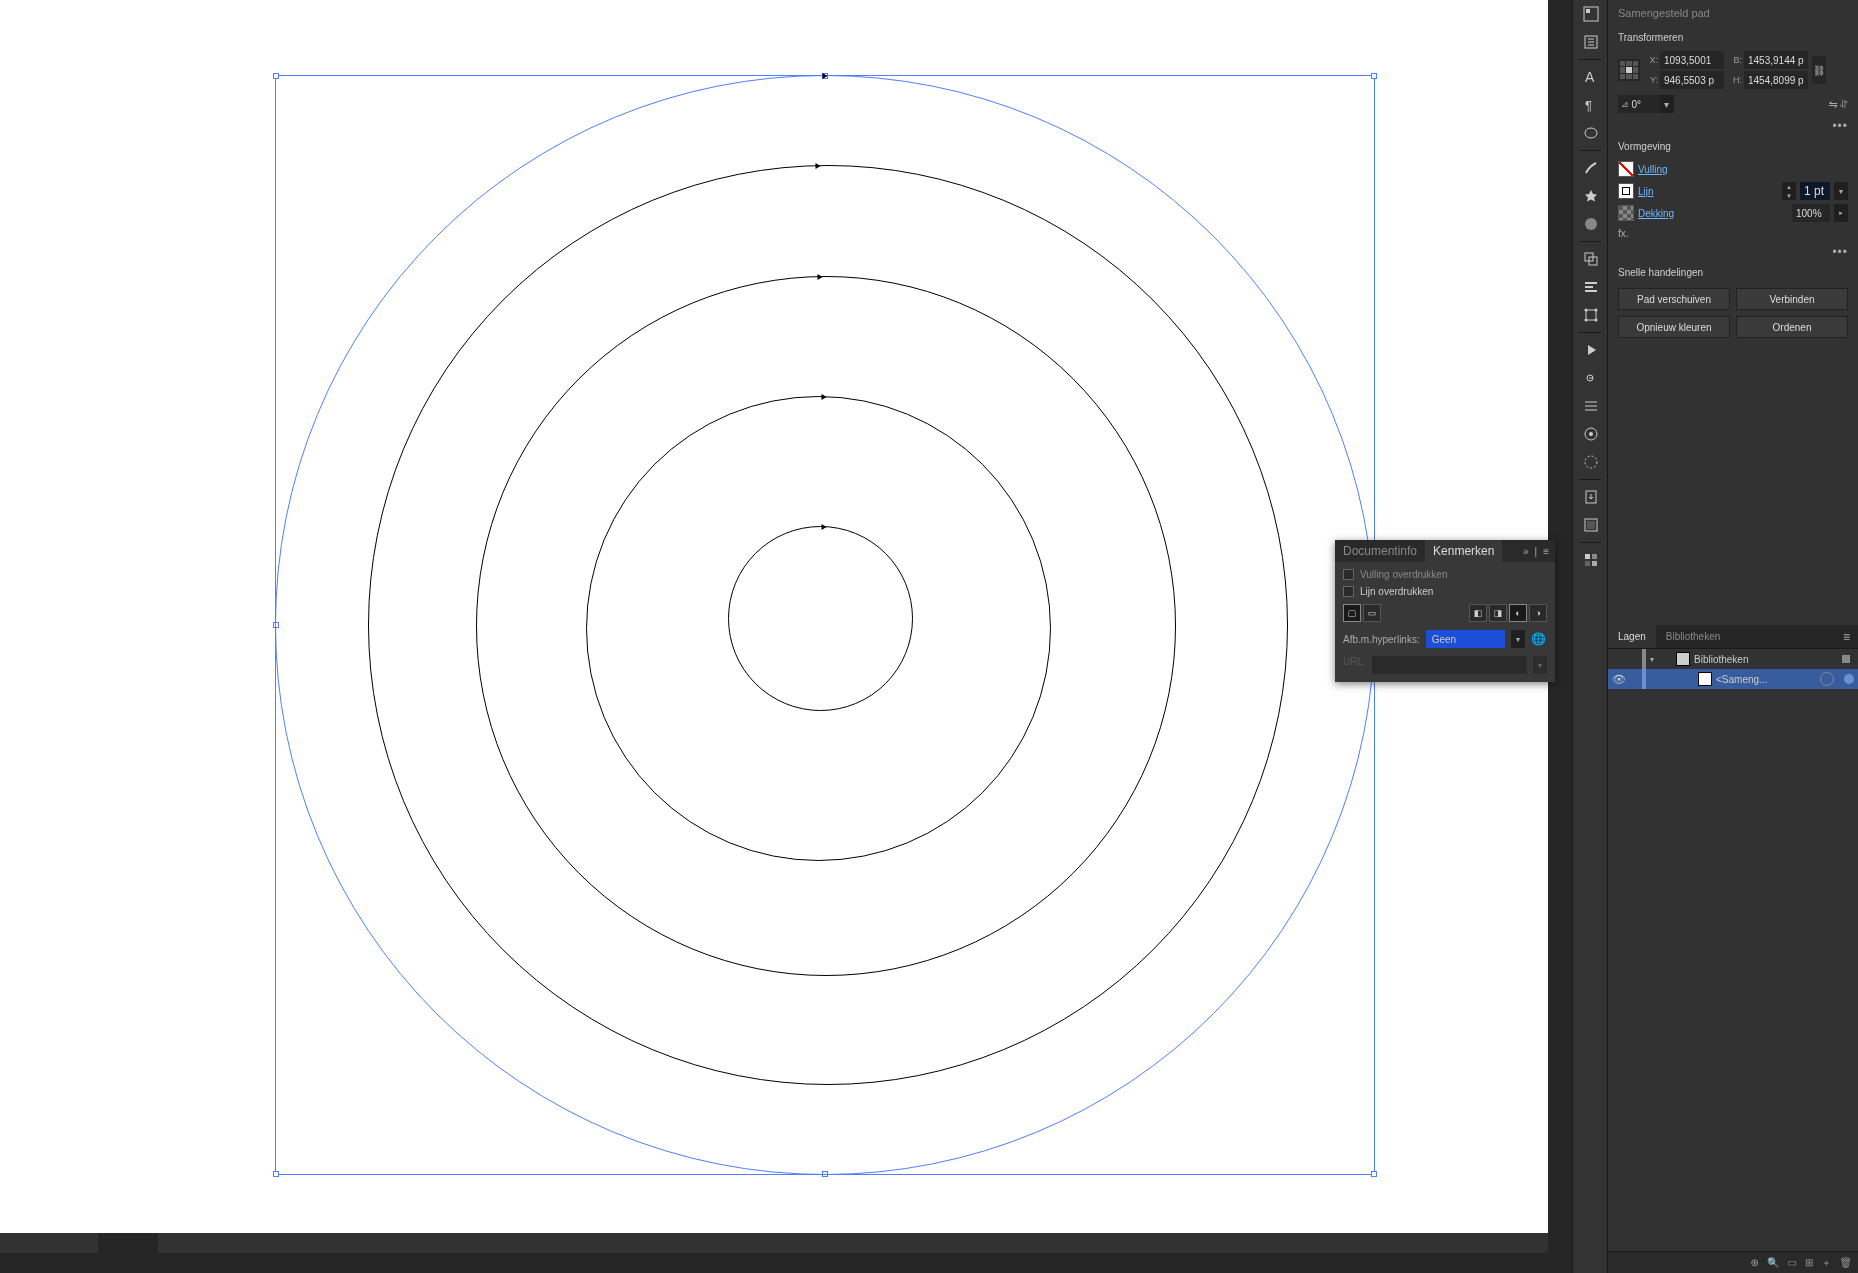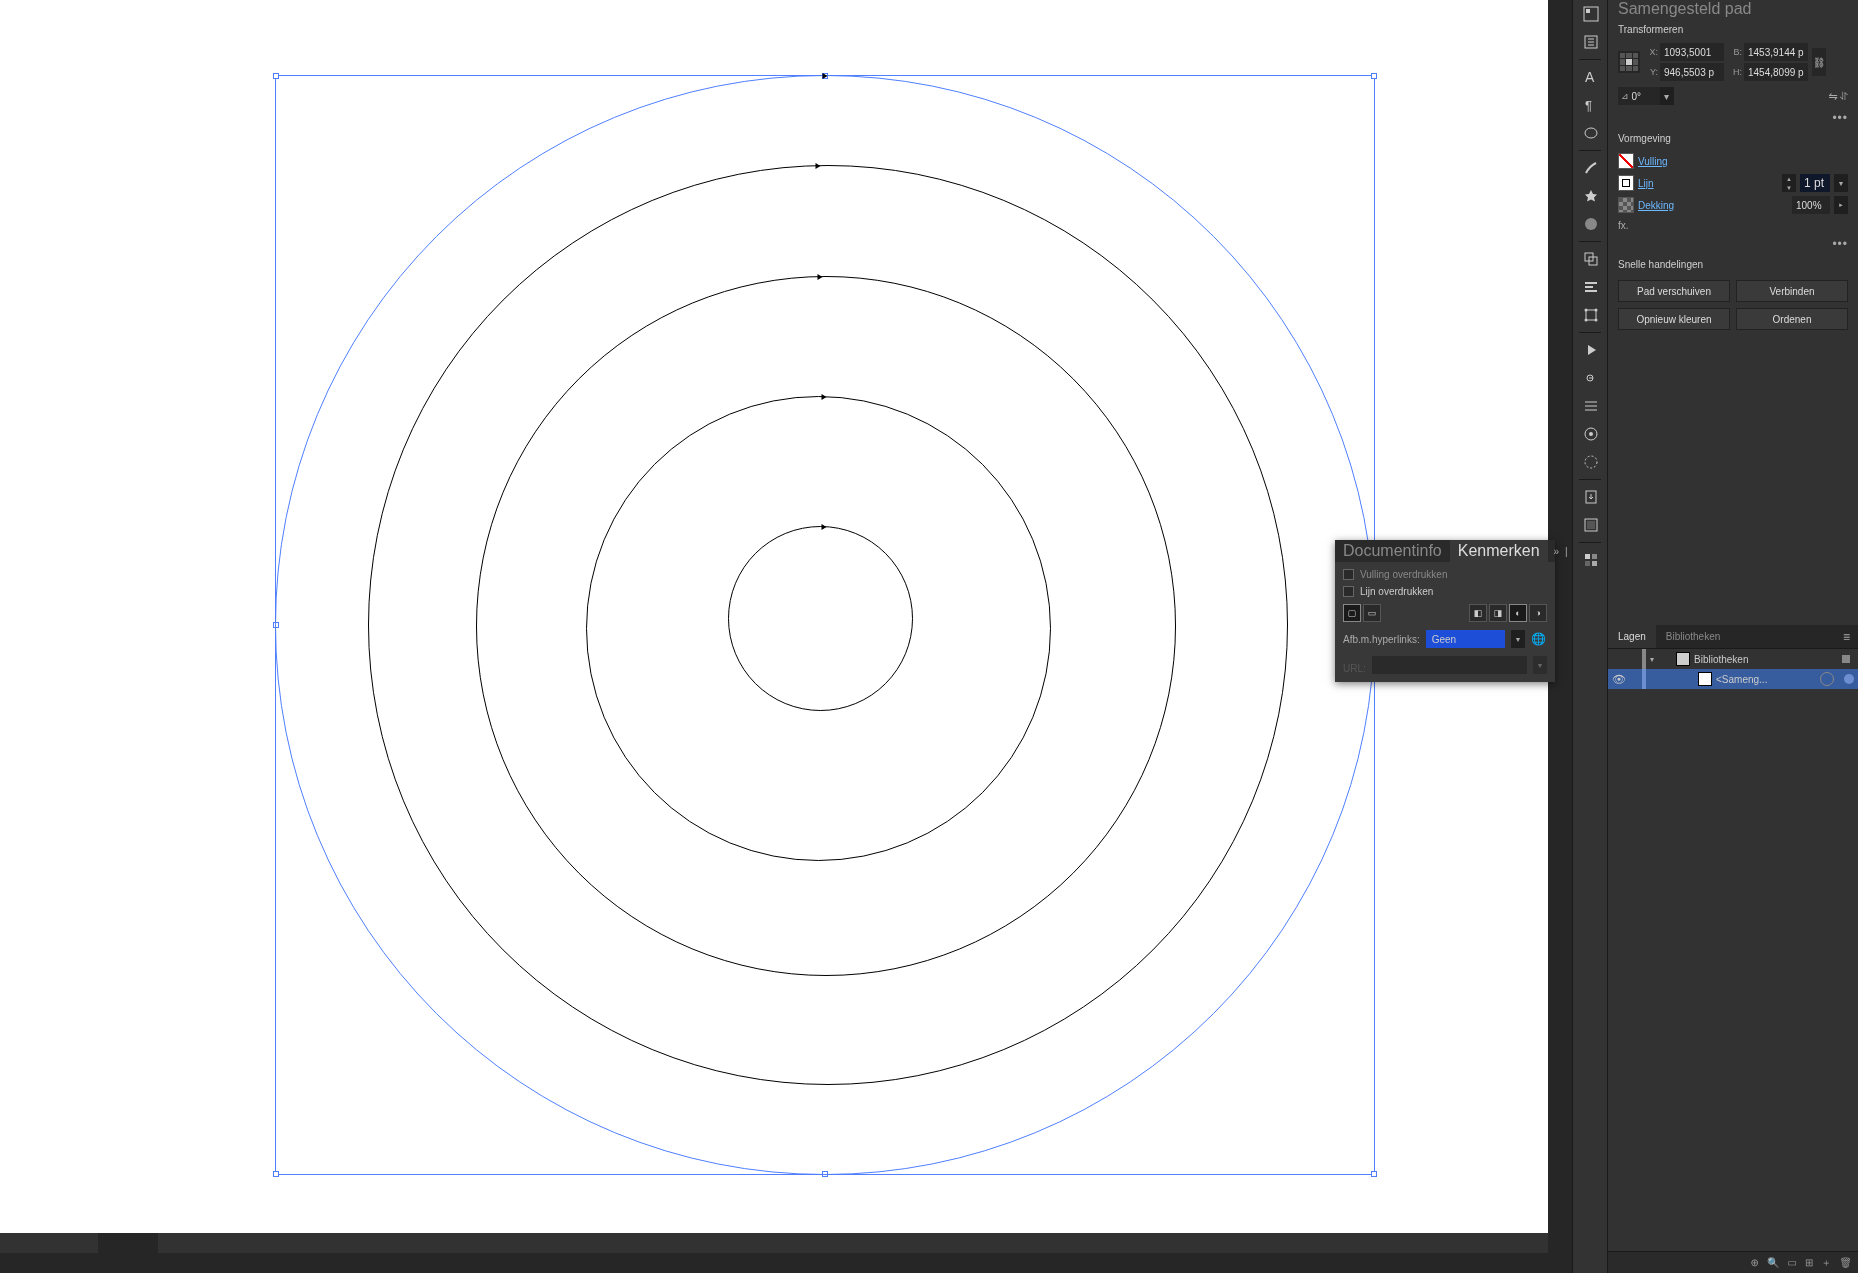--- a/index.html
+++ b/index.html
@@ -65,37 +65,37 @@
 .disclose{width:12px;text-align:center;cursor:pointer;color:#aaa;font-size:8px}
 .layer-thumb{width:14px;height:14px;background:#fff;border:1px solid #000;margin-right:4px}
 .layer-color{width:4px;align-self:stretch;background:#6d8fd0}
 .layer-name{flex:1;overflow:hidden;text-overflow:ellipsis;white-space:nowrap;padding-right:4px}
 .sel-dot{width:10px;height:10px;border-radius:50%;background:#6d8fd0;margin:0 4px}
 .target{width:14px;height:14px;border:1px solid #888;border-radius:50%;margin-right:6px;cursor:pointer}
 .layers-footer{height:22px;background:#2a2a2a;border-top:1px solid #1a1a1a;display:flex;align-items:center;justify-content:flex-end;gap:8px;padding:0 6px;color:#999;font-size:10px}
 .layers-footer span{cursor:pointer}
 #float-panel{position:absolute;left:1335px;top:540px;width:220px;background:#383838;color:#ccc;font-size:10px;box-shadow:0 2px 8px rgba(0,0,0,.5)}
 .float-tabs{display:flex;background:#2a2a2a;height:22px;align-items:center}
-.float-tab{padding:0 8px;height:100%;display:flex;align-items:center;color:#888;cursor:pointer;font-size:16px}
+.float-tab{padding:0 8px;height:100%;display:flex;align-items:center;color:#888;cursor:pointer;font-size:12px}
 .float-tab.active{background:#383838;color:#ddd}
 .float-ctrl{margin-left:auto;display:flex;gap:6px;padding:0 6px;color:#aaa}
 .float-ctrl span{cursor:pointer}
 .float-body{padding:4px 8px}
 .chk-row{display:flex;align-items:center;gap:6px;padding:3px 0;color:#888}
 .chk-row.enabled{color:#ccc}
 .chk{width:11px;height:11px;border:1px solid #666;background:#2a2a2a;cursor:pointer}
 .img-type-row{display:flex;align-items:center;gap:2px;padding:4px 0}
 .img-type-btn{width:18px;height:18px;background:#2a2a2a;border:1px solid #555;cursor:pointer;display:flex;align-items:center;justify-content:center;font-size:9px}
 .img-type-btn.active{background:#1a1a1a;border-color:#888}
 .hyperlink-row{display:flex;align-items:center;gap:6px;padding:4px 0}
 .hyper-label{color:#aaa}
 .hyper-select{flex:1;background:#1d4ed8;height:18px;display:flex;align-items:center;padding:0 6px;color:#ccc;cursor:pointer}
 .hyper-drop{width:14px;height:18px;background:#1f1f1f;display:flex;align-items:center;justify-content:center;color:#aaa;font-size:7px;cursor:pointer}
 .globe{width:16px;height:16px;color:#666;display:flex;align-items:center;justify-content:center;font-size:12px}
-.url-row{display:flex;align-items:flex-end;gap:6px;padding:4px 0;color:#555}
+.url-row{display:flex;align-items:flex-start;gap:6px;padding:4px 0;color:#555}
 .url-input{flex:1;background:#2a2a2a;height:18px;color:#555;padding:0 6px}
 svg{display:block}
 </style>
 </head>
 <body>
 
 <div id="canvas-area">
 
   <div id="bounding-box">
     <div class="handle tl"></div>
@@ -277,21 +277,21 @@
       <svg width="16" height="16">
         <rect x="2" y="2" width="5" height="5" fill="#ccc"></rect>
         <rect x="9" y="2" width="5" height="5" fill="#888"></rect>
         <rect x="2" y="9" width="5" height="5" fill="#666"></rect>
         <rect x="9" y="9" width="5" height="5" fill="#aaa"></rect>
       </svg>
     </div>
 </div>
 
 <div id="right-panel">
-  <div style="padding:0 10px;color:#888;font-size:16px">Samengesteld pad</div>
+  <div style="padding:7px 10px;color:#888;font-size:11px">Samengesteld pad</div>
   <div class="section-title">Transformeren</div>
   <div class="props-row">
     <div class="ref-point">
       <div></div>
         <div></div>
         <div></div>
         <div></div>
         <div class="active"></div>
         <div></div>
         <div></div>

